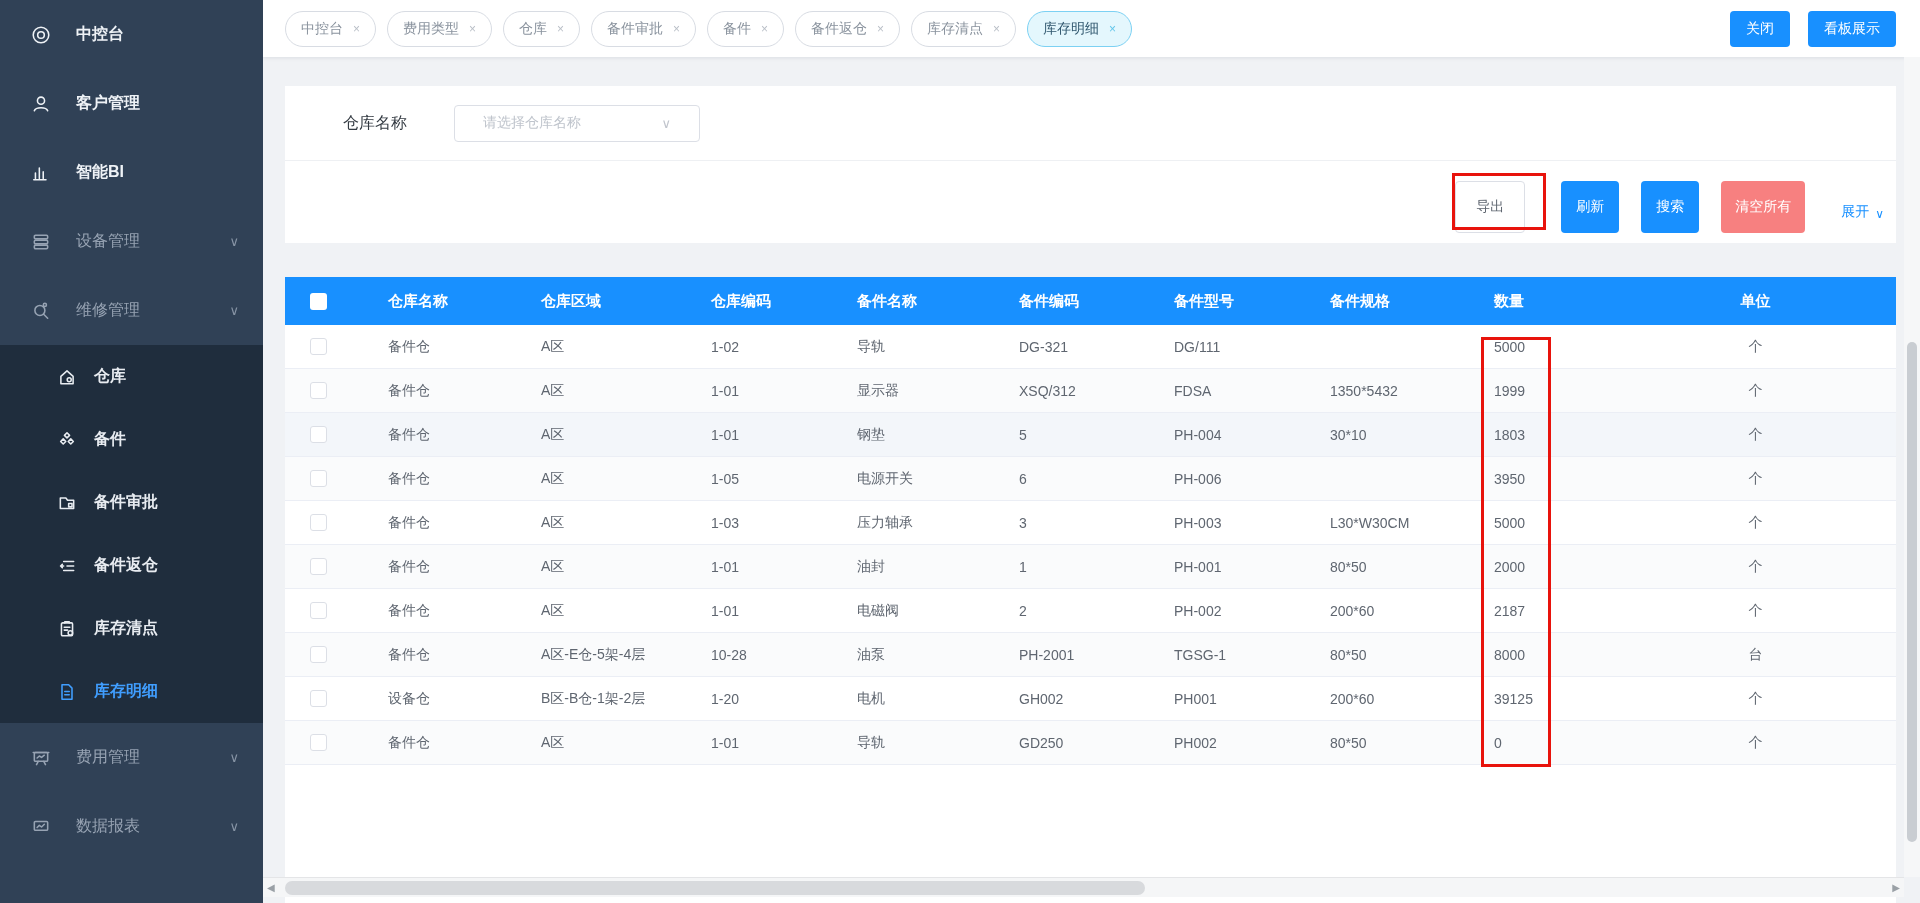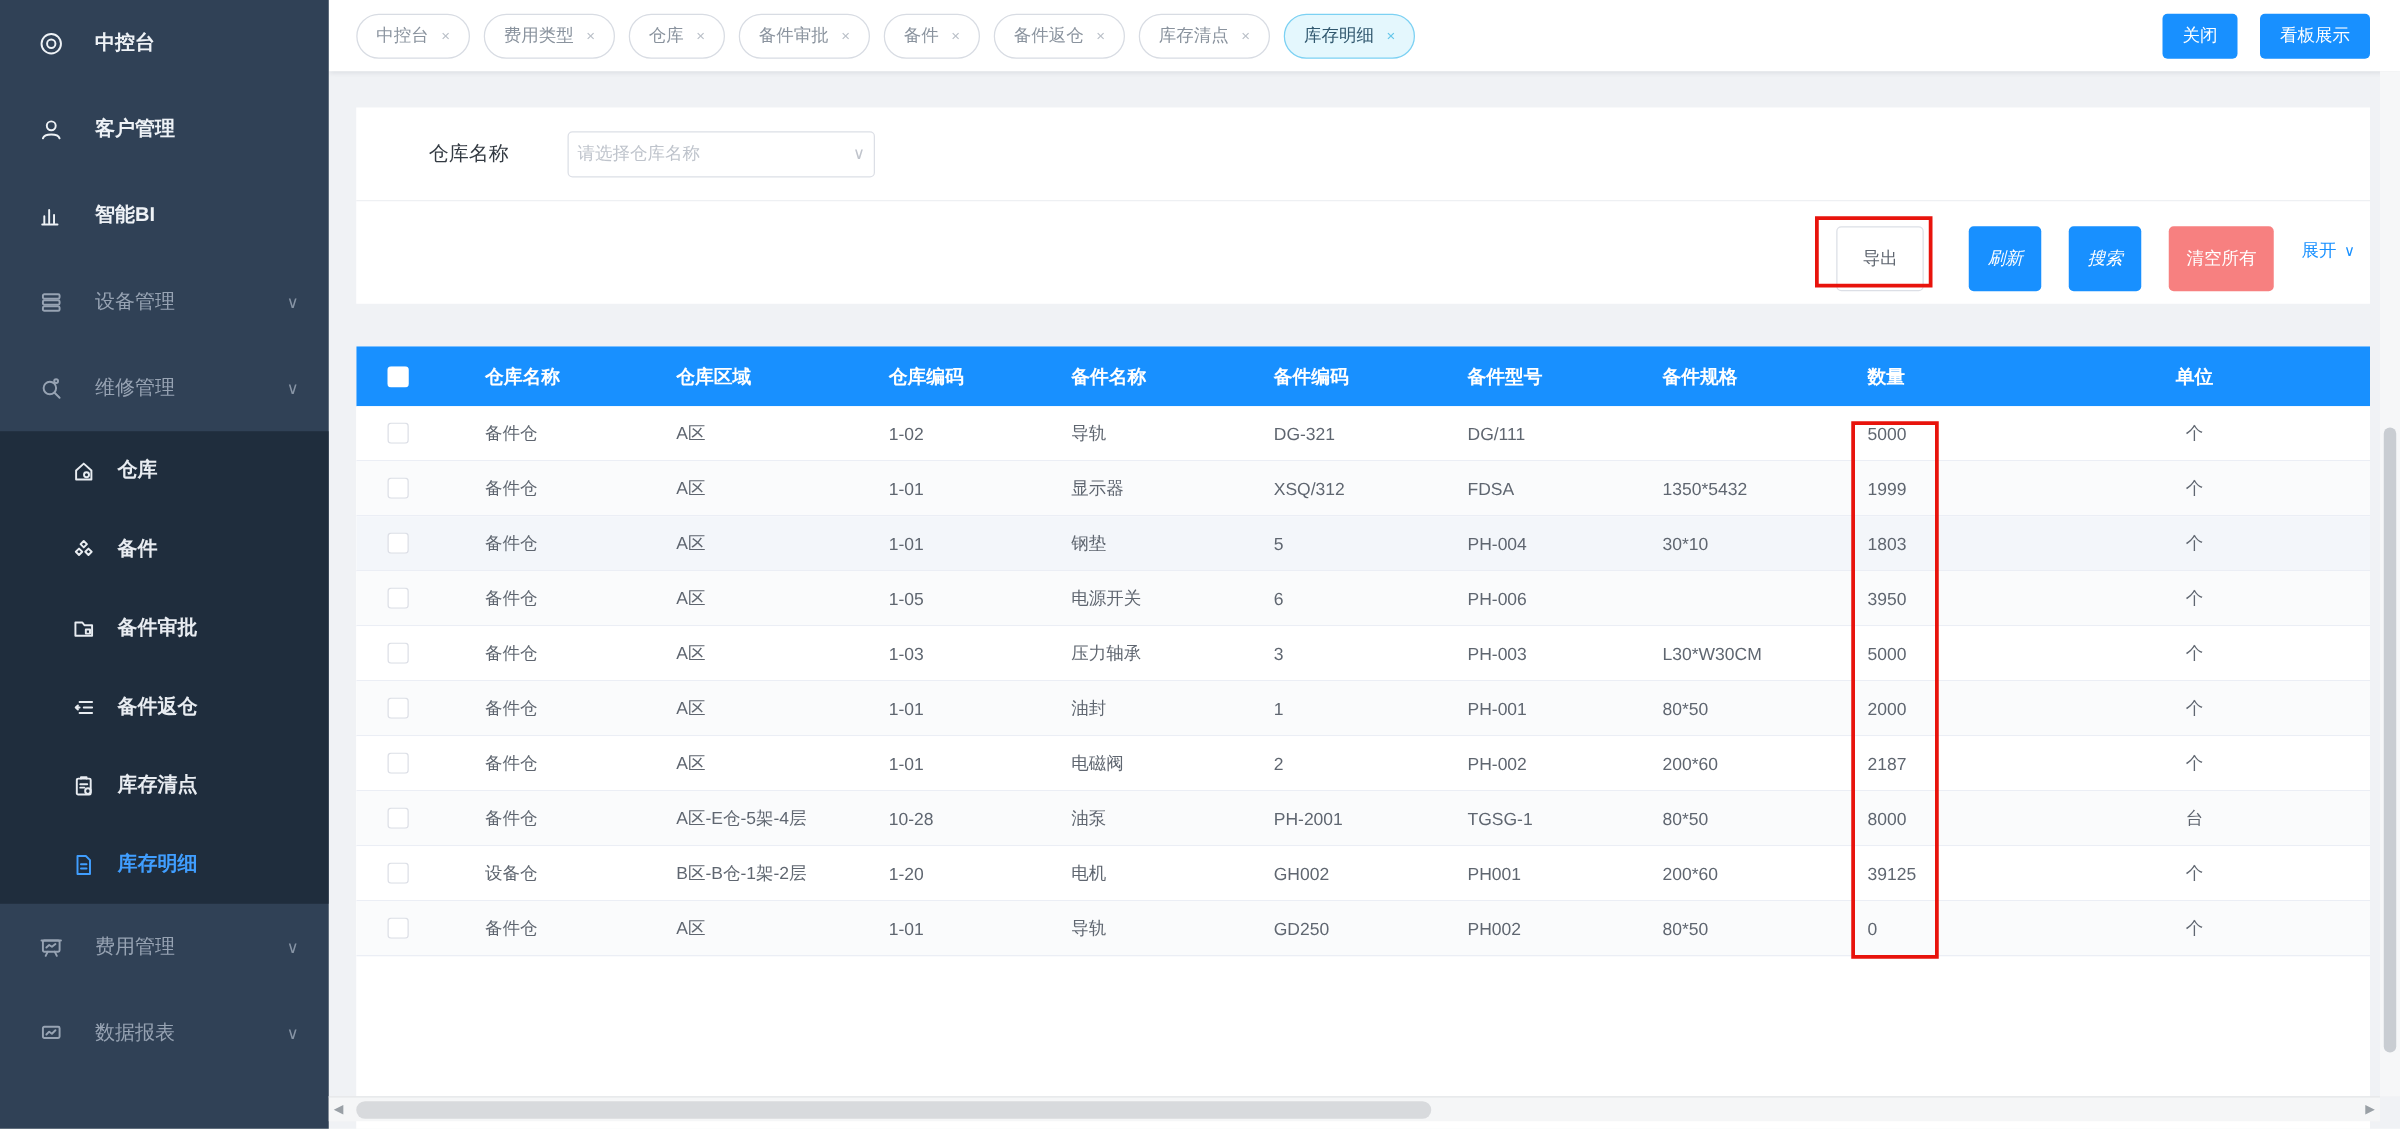--- a/index.html
+++ b/index.html
@@ -56,32 +56,32 @@
   
   .filter-card {
     position: absolute; left: 285px; top: 86px; width: 1611px; height: 157px;
     background: #fff;
   }
   .filter-row { height: 74px; display: flex; align-items: center; padding-left: 58px; }
   .filter-label { font-size: 16px; color: #333a42; margin-right: 47px; }
   .select {
     width: 246px; height: 37px; border: 1px solid #dcdfe6; border-radius: 4px;
     display: flex; align-items: center; justify-content: space-between;
-    padding: 0 7px; cursor: pointer; background: #fff;
+    padding: 0 28px; cursor: pointer; background: #fff;
   }
   .select .ph { color: #bfc4cc; font-size: 14px; }
   .select .chev { color: #c0c4cc; font-size: 13px; }
   .divider { height: 1px; background: #eef0f3; }
   .toolbar { display: flex; justify-content: flex-end; align-items: flex-start; padding: 20px 12px 0 0; }
   .toolbar .btn { height: 52px; }
   .btn-plain { background: #fff; border: 1px solid #dcdfe6; color: #5f6670; padding: 0 20px; }
-  .btn-refresh, .btn-search { padding: 0 15px; margin-left: 22px; font-style: italic; }
+  .btn-refresh, .btn-search { padding: 0 15px; margin-left: 22px; }
   .btn-export { margin-right: 14px; }
   .btn-red { background: #f78080; color: #fff; padding: 0 14px; margin-left: 22px; }
-  .link-expand { margin-left: 22px; height: 40px; display: inline-flex; align-items: center;
+  .link-expand { margin-left: 36px; height: 40px; display: inline-flex; align-items: flex-end;
                  color: #1890ff; font-size: 14px; gap: 6px; cursor: pointer; }
   .link-expand .chev { font-size: 12px; }
   
   .table-card {
     position: absolute; left: 285px; top: 277px; width: 1611px; height: 626px;
     background: #fff; overflow: hidden;
   }
   .grid-row {
     display: grid;
     grid-template-columns: 66px 153px 170px 146px 162px 155px 156px 164px 158px 281px;

